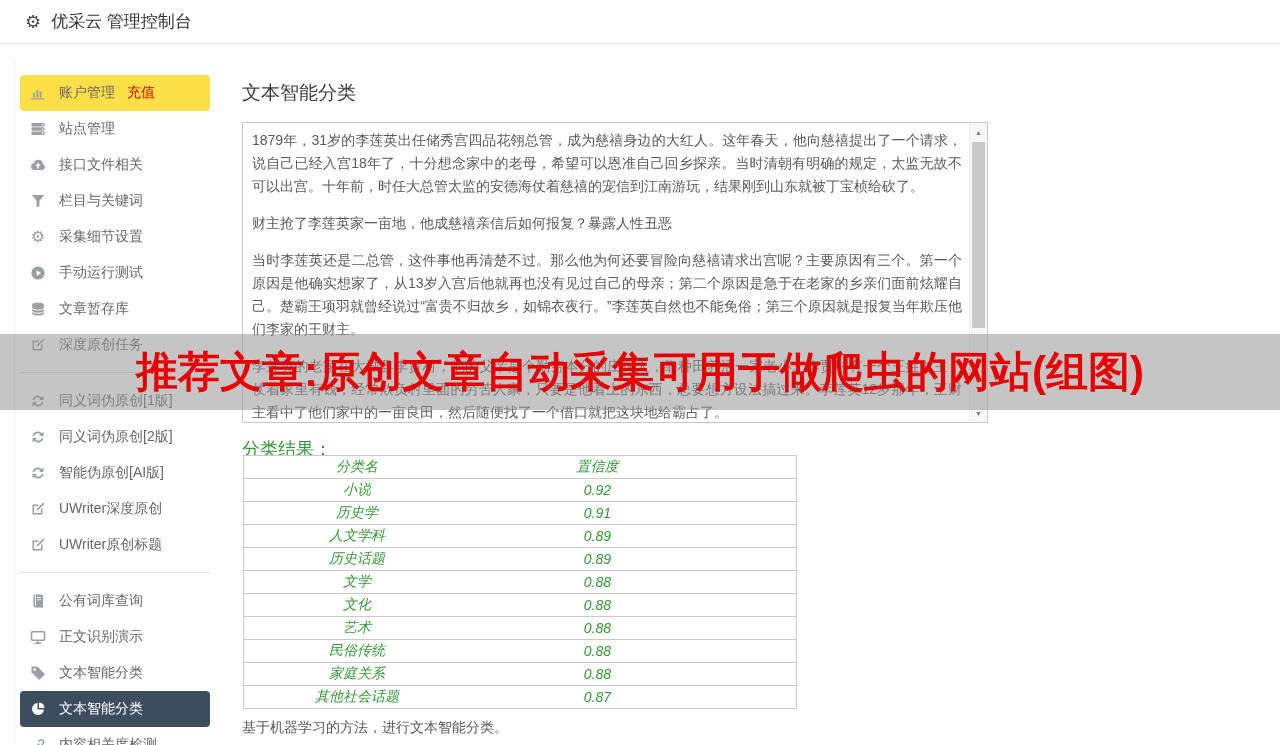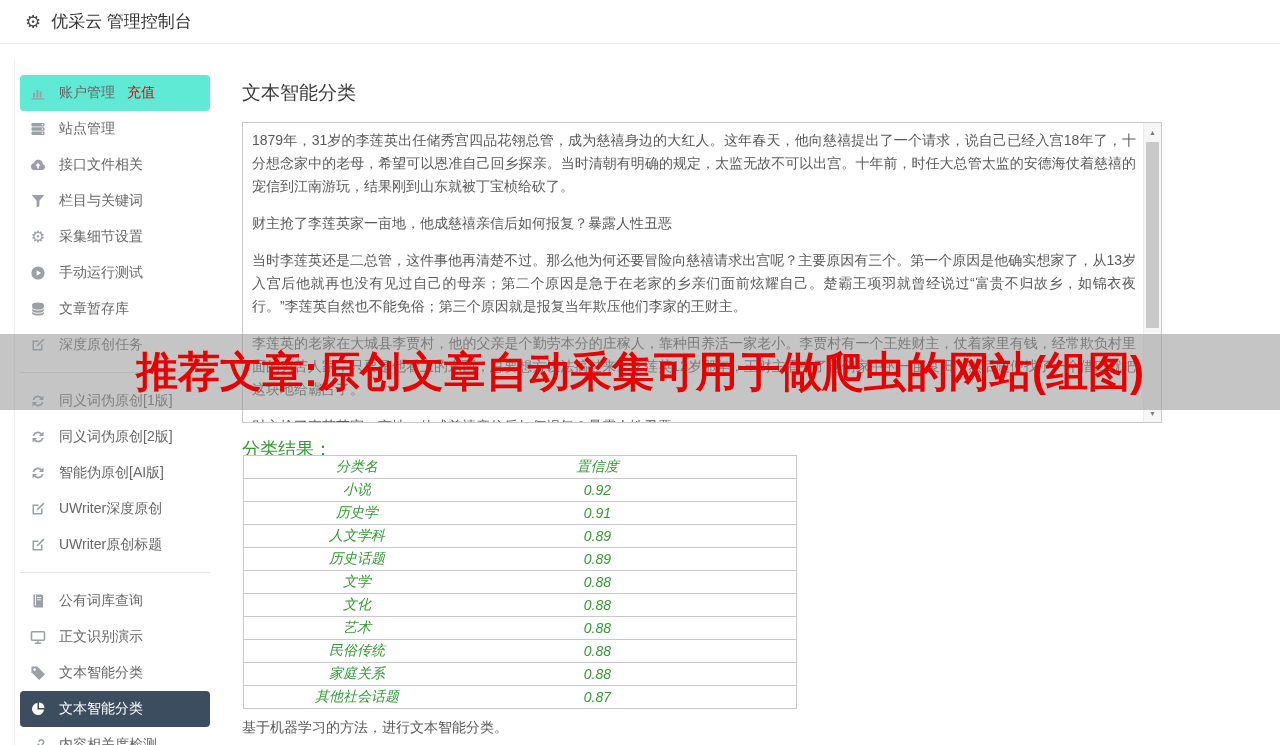--- a/index.html
+++ b/index.html
@@ -13,29 +13,29 @@
     border-bottom:1px solid #e9e9e9;display:flex;align-items:center;z-index:5;}
   .topbar .gear{margin:0 10px 0 25px;font-size:18px;line-height:1;color:#4a4a4a;}
   .topbar .title{font-size:17px;color:#333;}
   .left-edge{position:absolute;left:14px;top:60px;bottom:0;width:1px;background:#efefef;}
   
   .nav{position:absolute;left:20px;top:75px;width:190px;z-index:4;}
   .nav-item{height:36px;display:flex;align-items:center;padding:0 0 0 10px;
     box-sizing:border-box;border-radius:4px;color:#666;font-size:14px;cursor:pointer;white-space:nowrap;}
   .nav-item .ic{width:16px;height:16px;margin-right:13px;flex:none;color:#9aa0a6;
     display:flex;align-items:center;justify-content:center;font-size:16px;line-height:1;}
-  .nav-item.first{background:#5eead4;}
+  .nav-item.first{background:#fde047;}
   .nav-item.active{background:#3d4d60;color:#fff;}
   .nav-item.active .ic{color:#fff;}
   .nav-divider{height:1px;background:#e3e3e3;margin:9px 0 10px 0;}
   .badge{color:#e60000;margin-left:12px;}
   .ic svg{display:block;}
   
   .page-title{position:absolute;left:242px;top:80px;font-size:19px;font-weight:400;color:#3c3c3c;}
-  .tbox{position:absolute;left:242px;top:122px;width:920px;height:301px;
+  .tbox{position:absolute;left:242px;top:122px;width:746px;height:301px;
     border:1px solid #c9c9c9;box-sizing:border-box;background:#fff;text-decoration:underline;}
   .tbox-inner{position:absolute;left:0;top:0;right:17px;bottom:0;overflow:hidden;
     padding:6px 8px 0 9px;font-size:14px;line-height:23px;color:#595959;text-align:justify;}
   .tbox-inner p{margin:0 0 14px 0;}
   .sb{position:absolute;right:0;top:0;bottom:0;width:17px;background:#f6f6f6;border-left:1px solid #ededed;}
   .sb-up,.sb-down{position:absolute;left:0;width:17px;height:16px;font-size:7px;color:#7a7a7a;
     display:flex;align-items:center;justify-content:center;cursor:pointer;}
   .sb-up{top:1px;}
   .sb-down{bottom:1px;}
   .sb-thumb{position:absolute;left:2px;top:19px;width:13px;height:186px;background:#c9c9c9;border-radius:1px;cursor:pointer;}

